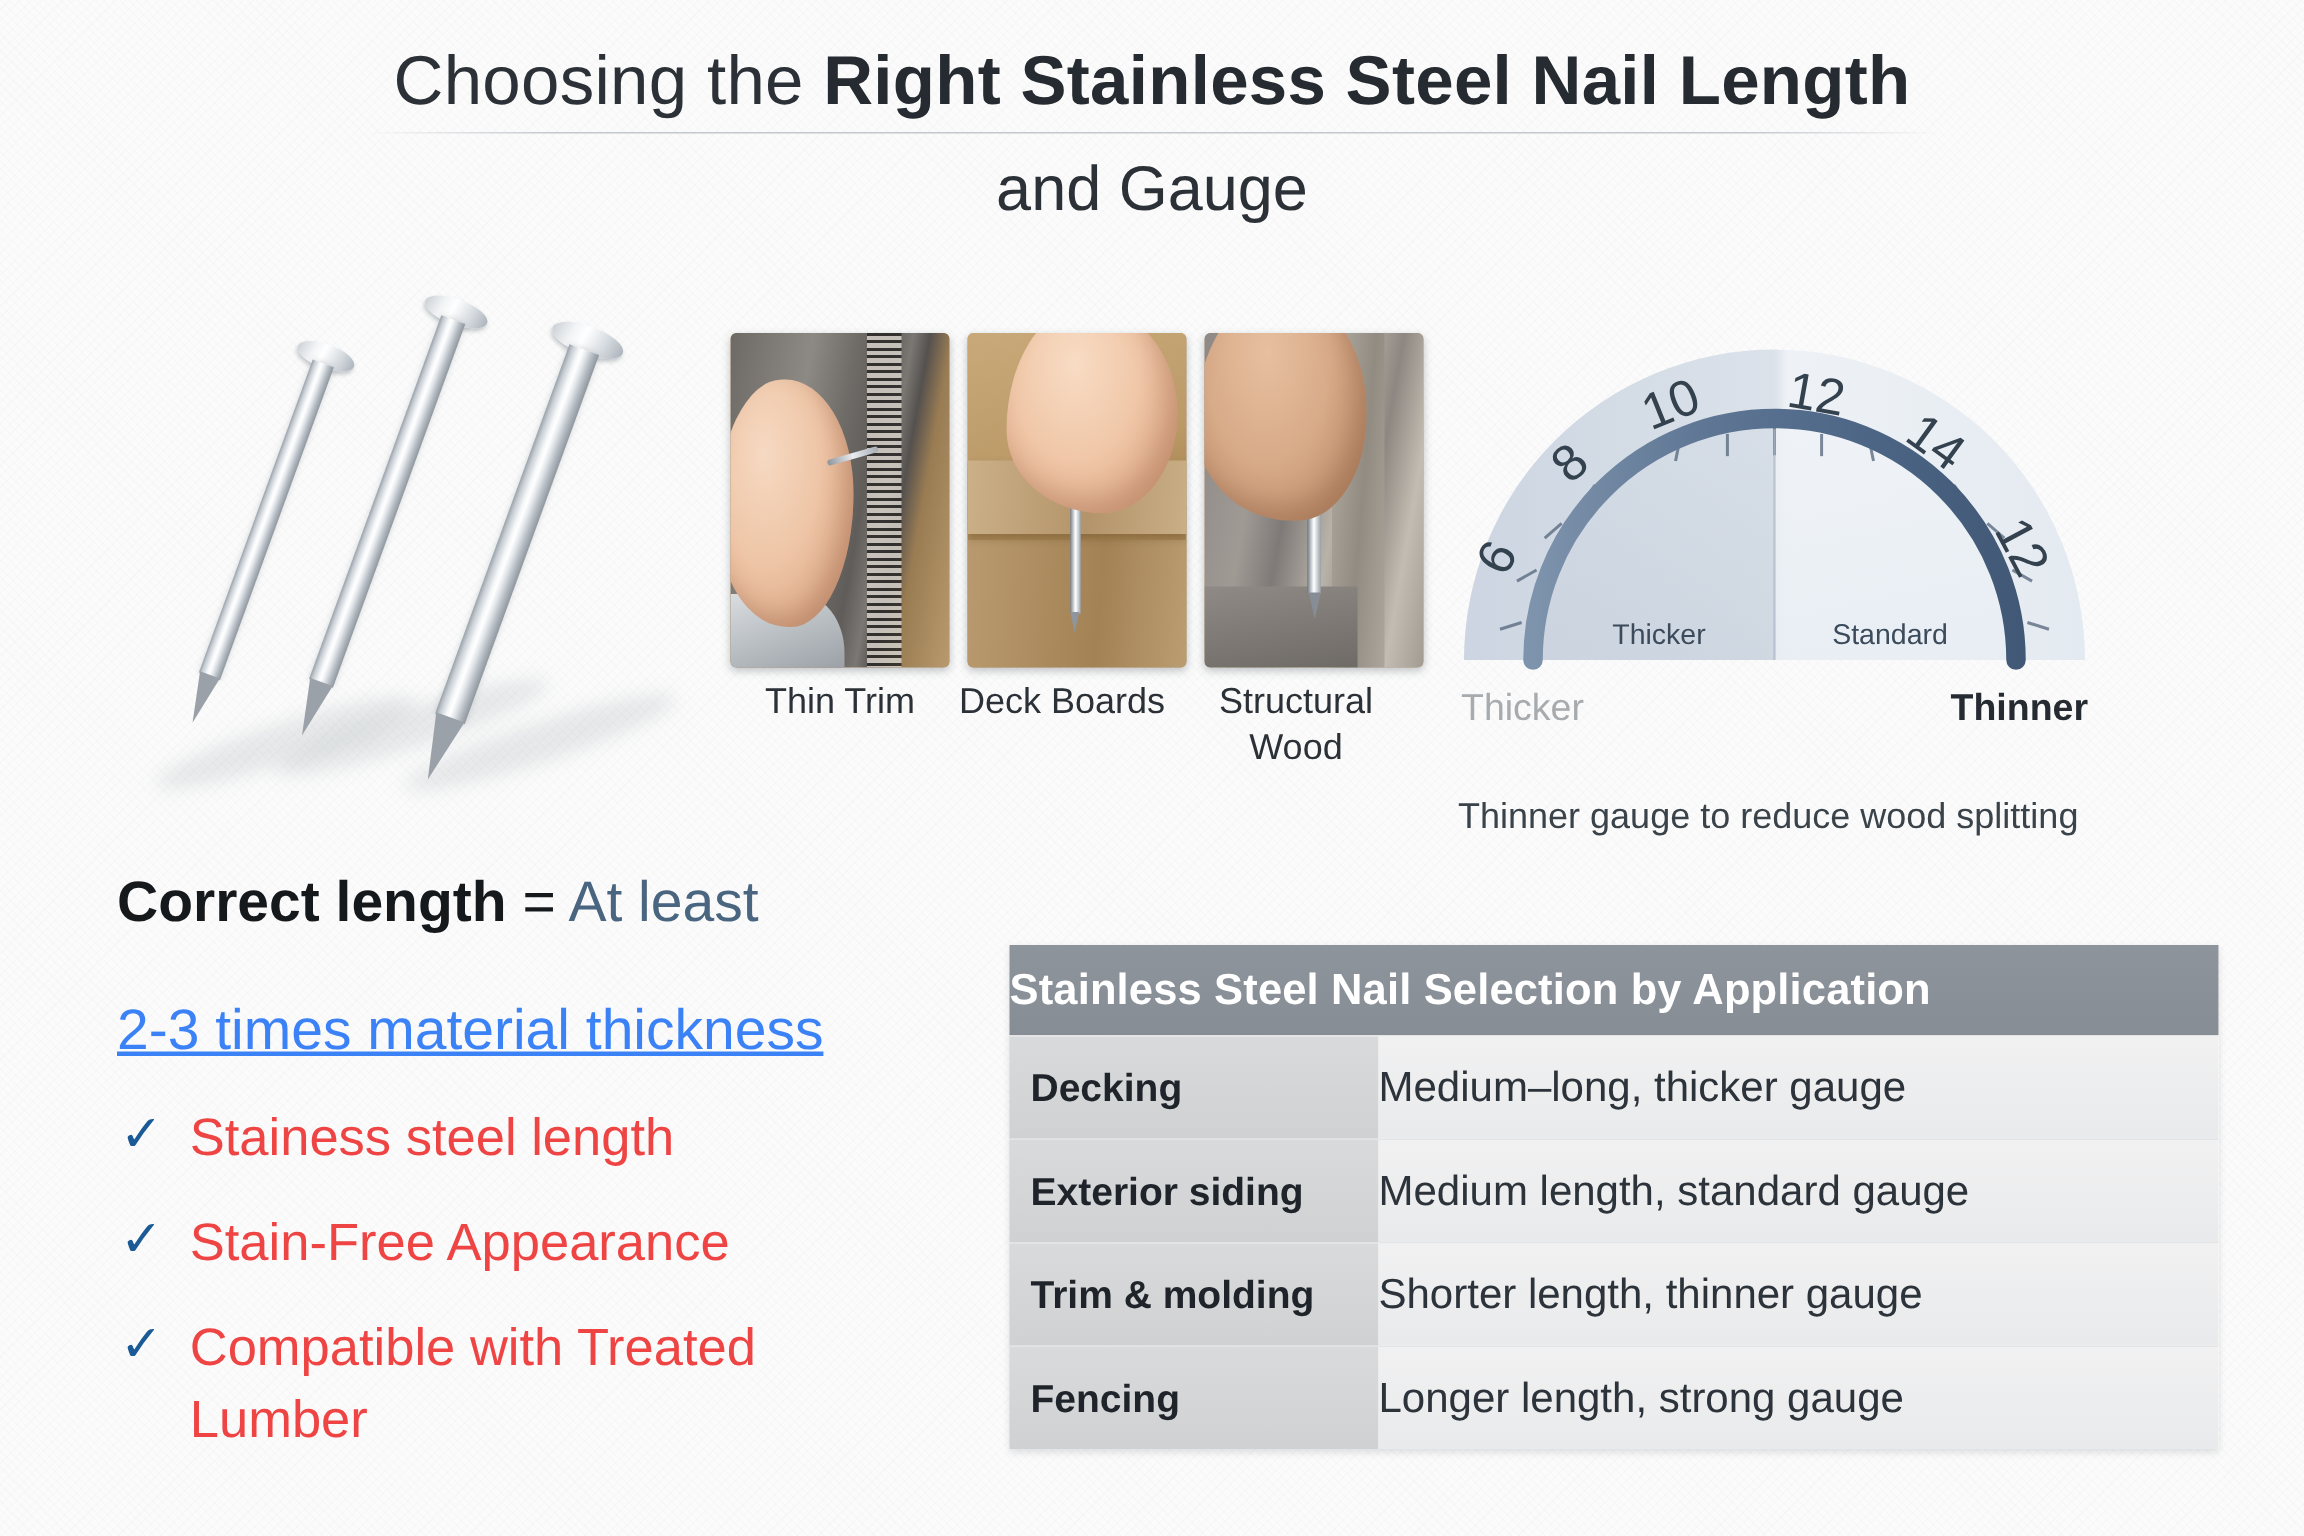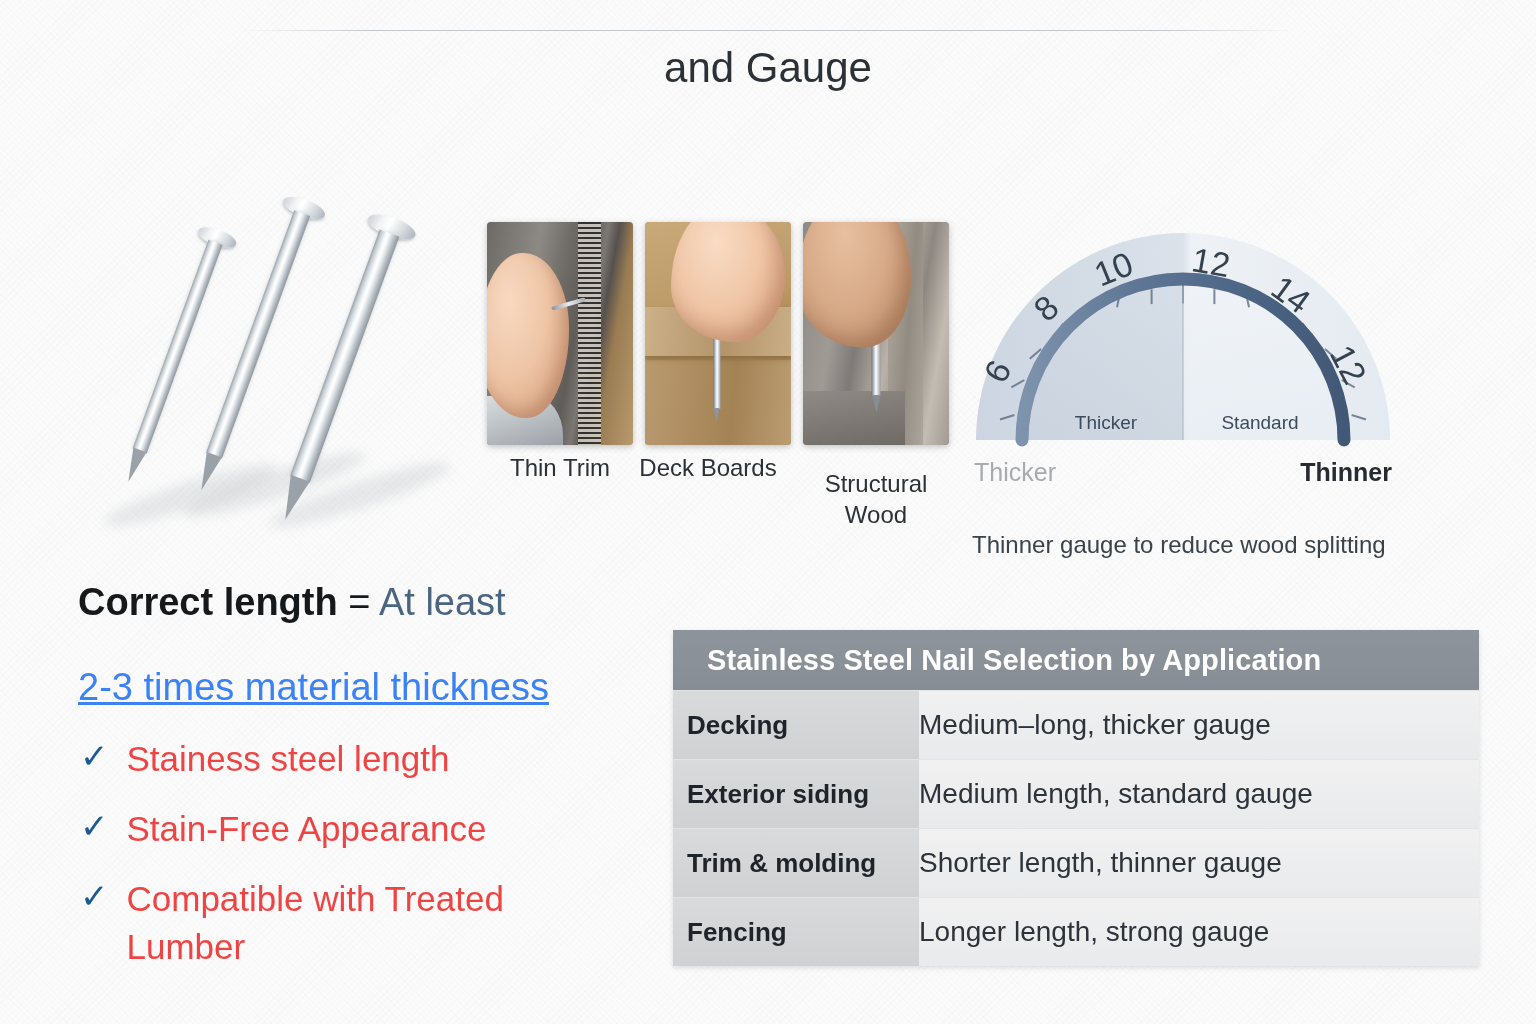--- a/index.html
+++ b/index.html
@@ -136,21 +136,21 @@
     font-size:35px;line-height:48px;color:#ef4444;font-weight:400;max-width:420px;
   }
 
   
   .table{
     position:absolute;left:673px;top:630px;width:806px;
     box-shadow:0 2px 5px rgba(70,80,90,.18);
   }
   .t-head{
     height:60px;background:linear-gradient(to bottom,#8e949b,#868d94);
-    display:flex;align-items:center;padding-left:34px;
+    display:flex;align-items:center;
     color:#ffffff;font-size:29px;font-weight:700;letter-spacing:.1px;
   }
   .t-row{display:flex;min-height:68px;border-top:1px solid #e3e4e6;}
   .t-row:first-of-type{border-top:none;}
   .t-key{
     flex:0 0 232px;background:linear-gradient(to bottom,#d9dadc,#cfd1d3);
     display:flex;align-items:center;justify-content:flex-start;padding-left:14px;
     font-size:26px;font-weight:700;color:#1f242a;
   }
   .t-val{
@@ -160,20 +160,21 @@
   }
 </style>
 </head>
 <body>
 
 <div class="texture"></div>
 
 <div class="stage">
 
   <div class="title-wrap">
+    <div class="title-line1"><span>Choosing the </span><span class="strong">Right Stainless Steel Nail Length</span></div>
     <div class="title-rule"></div>
     <div class="title-line2">and Gauge</div>
   </div>
 
   <div class="nails">
     <div class="nail-shadow" style="left:30px;top:300px;width:180px;height:26px;transform:rotate(-18deg);"></div>
     <div class="nail-shadow" style="left:110px;top:290px;width:190px;height:26px;transform:rotate(-18deg);"></div>
     <div class="nail-shadow" style="left:195px;top:300px;width:190px;height:26px;transform:rotate(-18deg);"></div>
 
     <div class="nail" style="left:130px;top:48px;width:40px;transform:rotate(20deg);">
@@ -214,21 +215,21 @@
     <div class="photo" style="left:316px;">
       <div class="p3-bg"></div>
       <div class="p3-board"></div>
       <div class="p3-floor"></div>
       <div class="p3-nail"></div>
       <div class="p3-hand"></div>
     </div>
 
     <div class="cap" style="left:-12px;">Thin Trim</div>
     <div class="cap" style="left:136px;">Deck Boards</div>
-    <div class="cap" style="left:304px;margin-top:16px;">Structural Wood</div>
+    <div class="cap" style="left:292px;">Structural Wood</div>
   </div>
 
 
   <div class="gauge">
     <svg width="434" height="228" viewBox="0 0 434 228">
       <defs>
         <linearGradient id="dialfill" x1="0" y1="0" x2="1" y2="0">
           <stop offset="0%" stop-color="#ccd5e1"></stop>
           <stop offset="50%" stop-color="#dbe2ea"></stop>
           <stop offset="52%" stop-color="#eef2f6"></stop>

